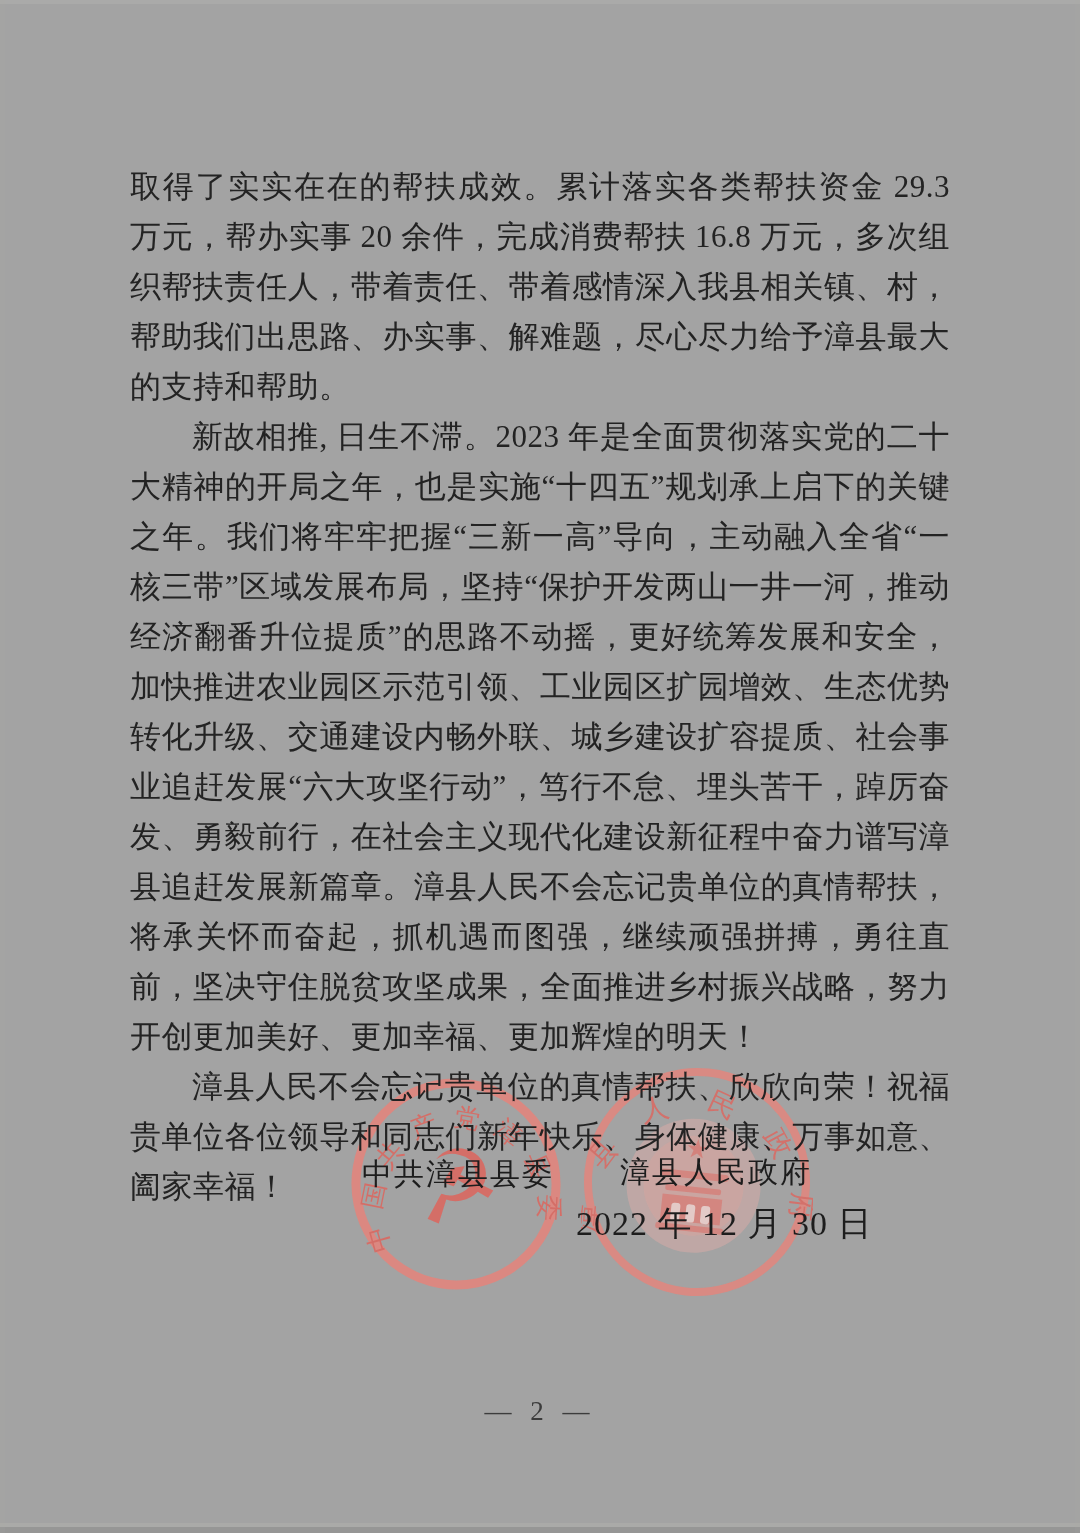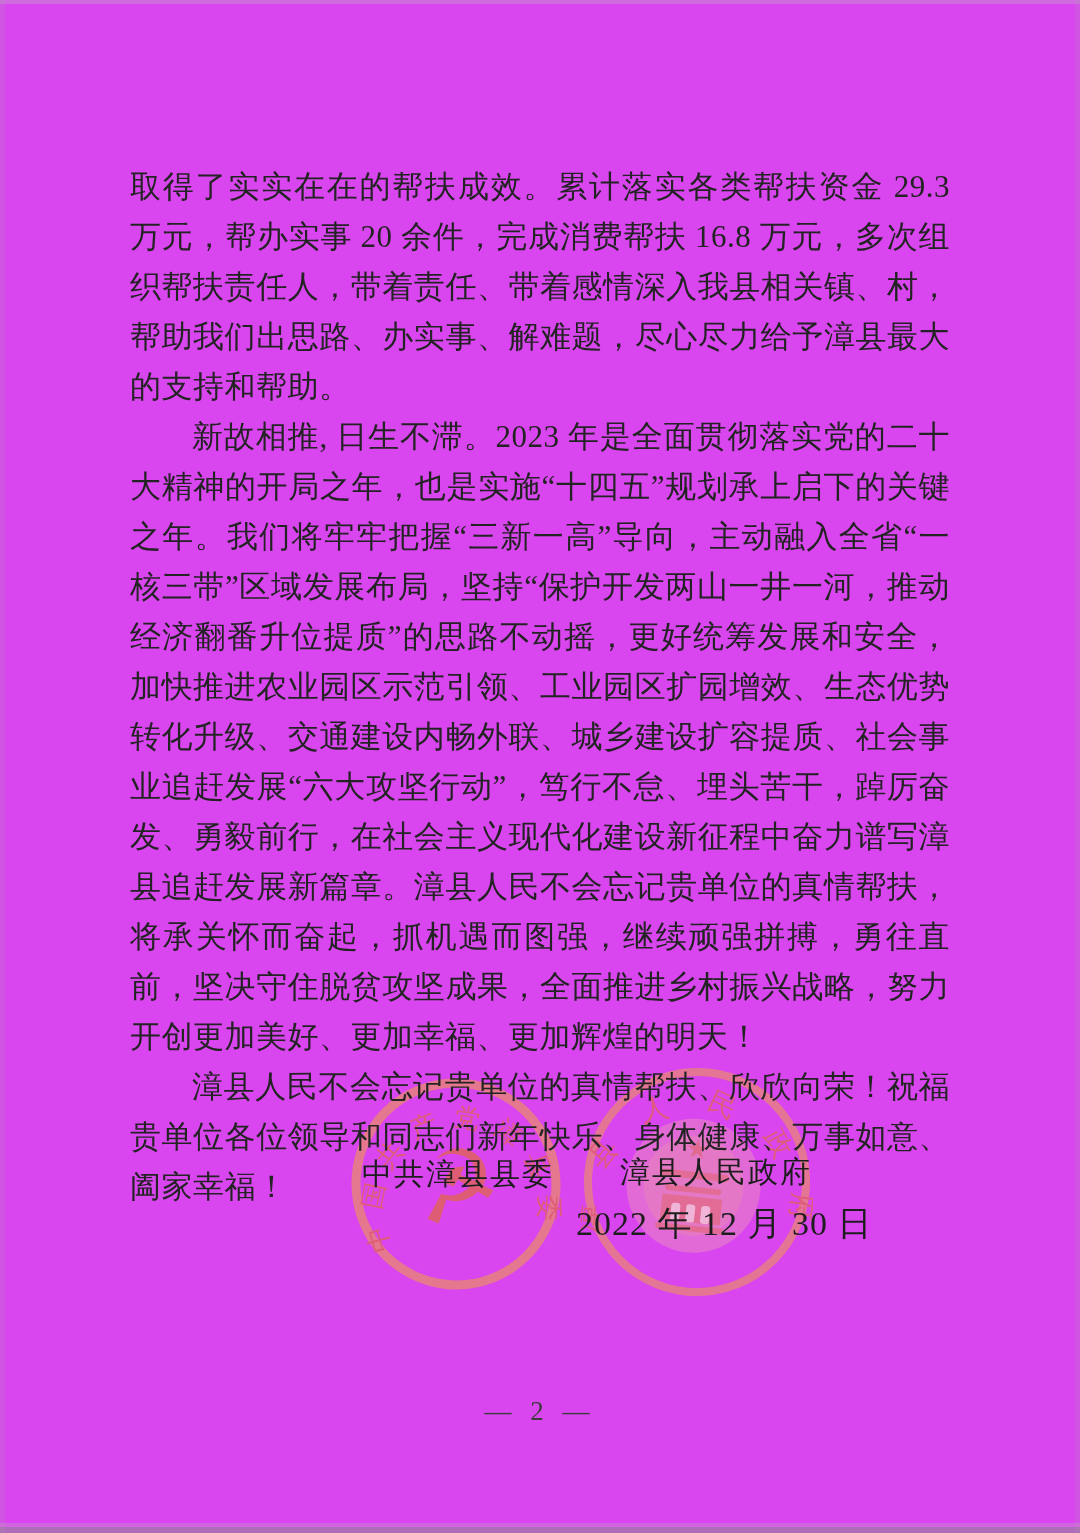--- a/index.html
+++ b/index.html
@@ -5,21 +5,21 @@
   html, body { margin: 0; padding: 0; }
   body {
     width: 1080px; height: 1533px;
     background: #fcfcfb;
     font-family: "Liberation Serif", "DejaVu Serif", serif;
     position: relative;
     overflow: hidden;
   }
   .scan-page {
     position: absolute; inset: 0;
-    background: #d946ef;
+    background: #a3a3a3;
   }
   
   .edge-top    { position:absolute; top:0; left:0; right:0; height:4px; background:rgba(190,190,185,.30); }
   .edge-bottom { position:absolute; bottom:0; left:0; right:0; height:6px; background:rgba(140,140,138,.55); }
   .edge-bottom2{ position:absolute; bottom:6px; left:0; right:0; height:4px; background:rgba(190,190,185,.25); }
   .edge-left   { position:absolute; top:0; bottom:0; left:0; width:5px; background:rgba(170,170,165,.14); }
   .edge-right  { position:absolute; top:0; bottom:0; right:0; width:5px; background:rgba(170,170,165,.14); }
 
   .body-text {
     position: absolute;

